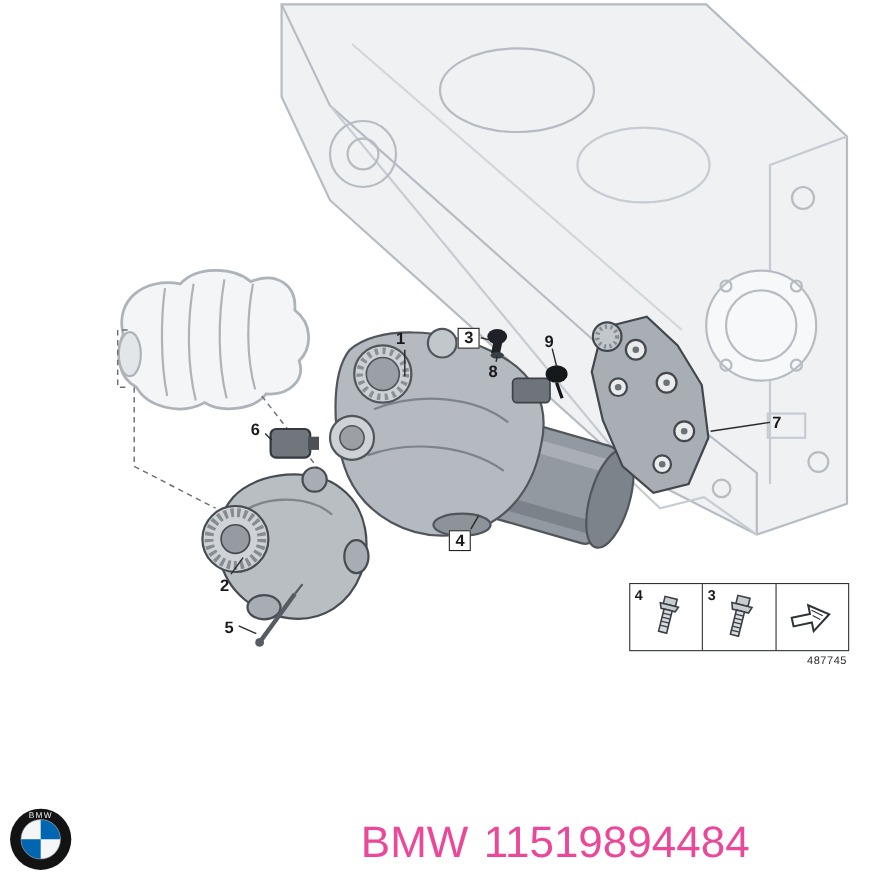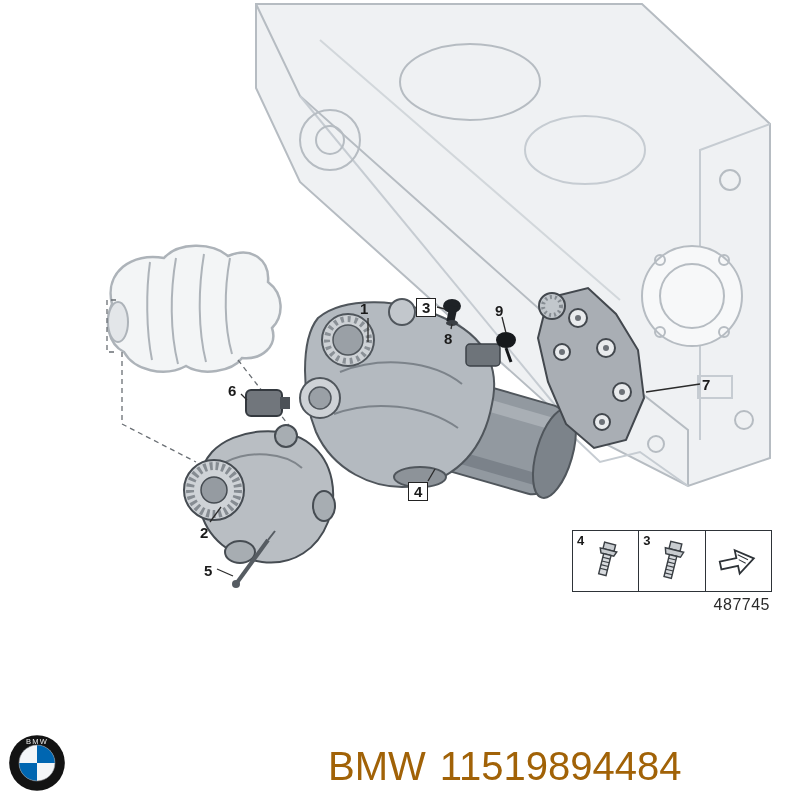--- a/index.html
+++ b/index.html
@@ -20,25 +20,25 @@
   .c8{left:444px;top:330px;}
   .c9{left:495px;top:302px;}
 
   .legend{position:absolute;left:572px;top:530px;width:198px;height:60px;
           border:1.5px solid #2e3338;display:flex;background:#fff;}
   .legend-cell{flex:1;position:relative;display:flex;align-items:center;justify-content:center;
                border-right:1.5px solid #2e3338;}
   .legend-cell.last{border-right:none;}
   .cell-label{position:absolute;left:4px;top:2px;font-size:13px;font-weight:700;color:#1a1a1a;}
   .drawing-number{position:absolute;left:572px;top:596px;width:198px;text-align:right;
-                  font-size:16px;color:#2a2a2a;letter-spacing:0.5px;}
+                  font-size:10px;color:#2a2a2a;letter-spacing:0.5px;}
 
   .brand-row{position:absolute;left:0;top:728px;width:800px;height:72px;text-align:center;}
   .roundel{position:absolute;left:8px;top:6px;width:58px;height:58px;}
-  .brand-text{position:absolute;left:328px;top:16px;font-size:40px;color:#a16207;
+  .brand-text{position:absolute;left:328px;top:16px;font-size:40px;color:#ec4899;
               white-space:nowrap;font-weight:400;}
   .brand-text .pn{margin-left:14px;}
 </style>
 </head>
 <body>
 
 <div class="page">
 
   <div class="diagram">
 

